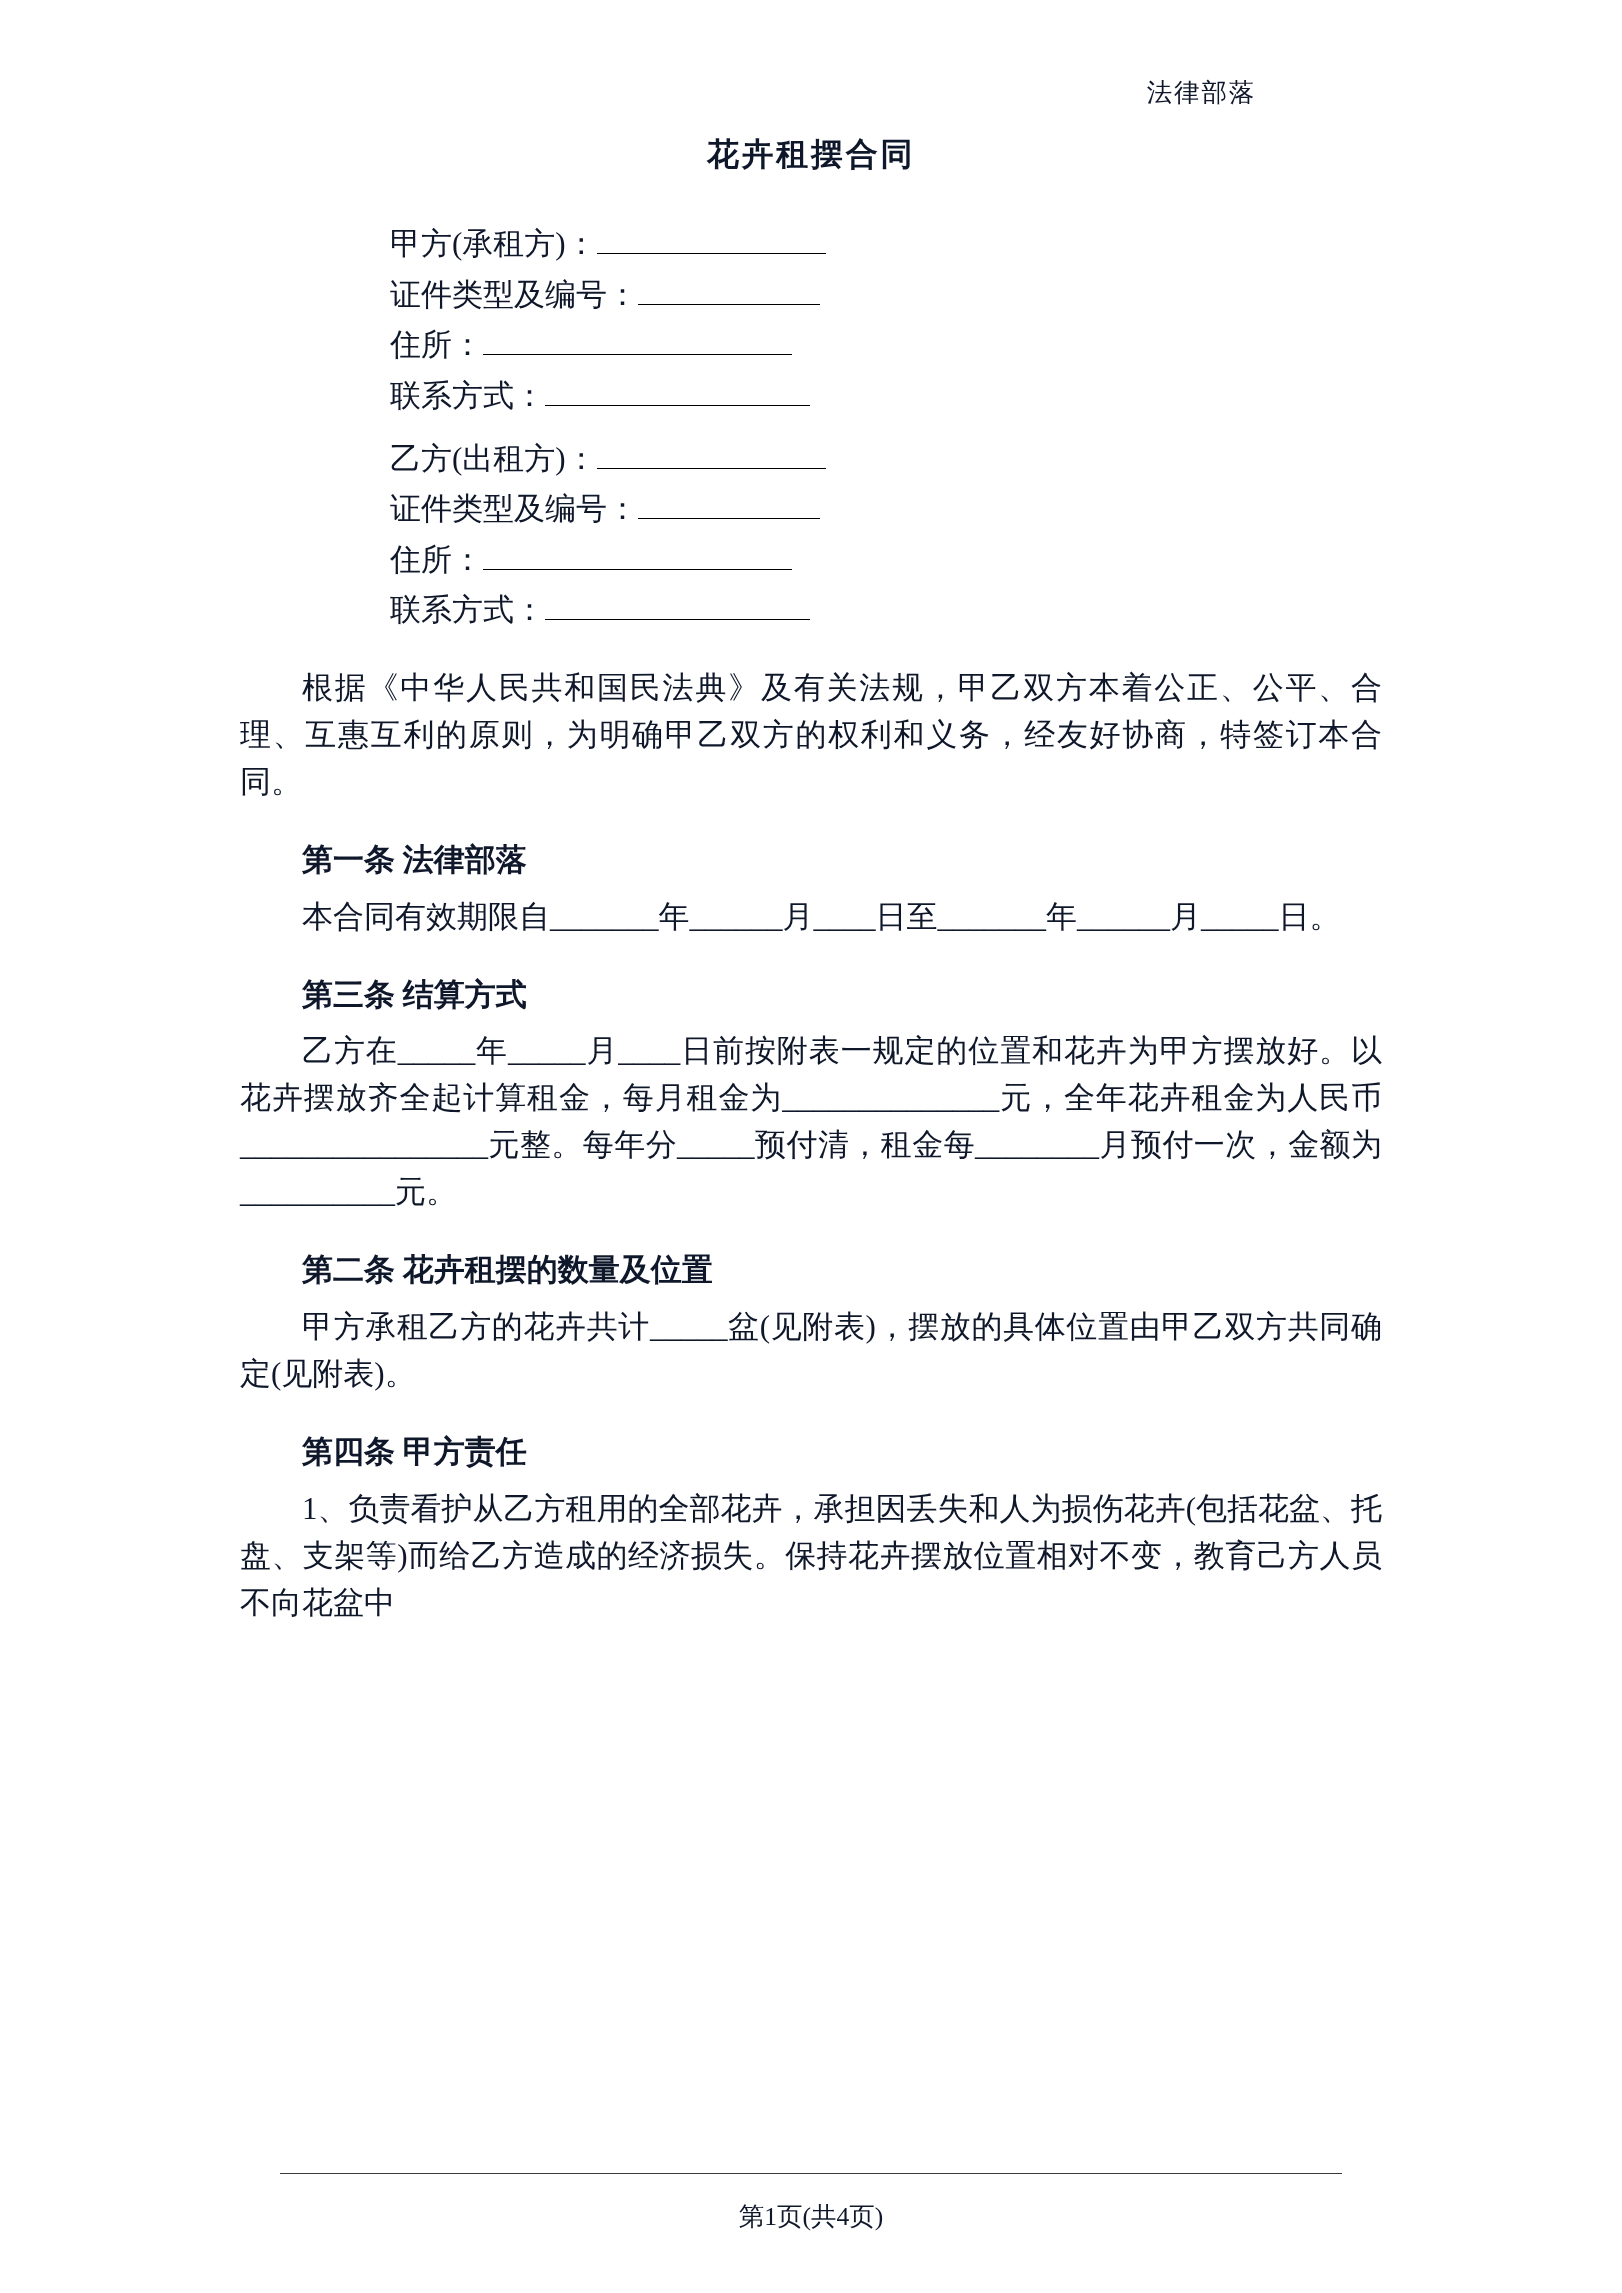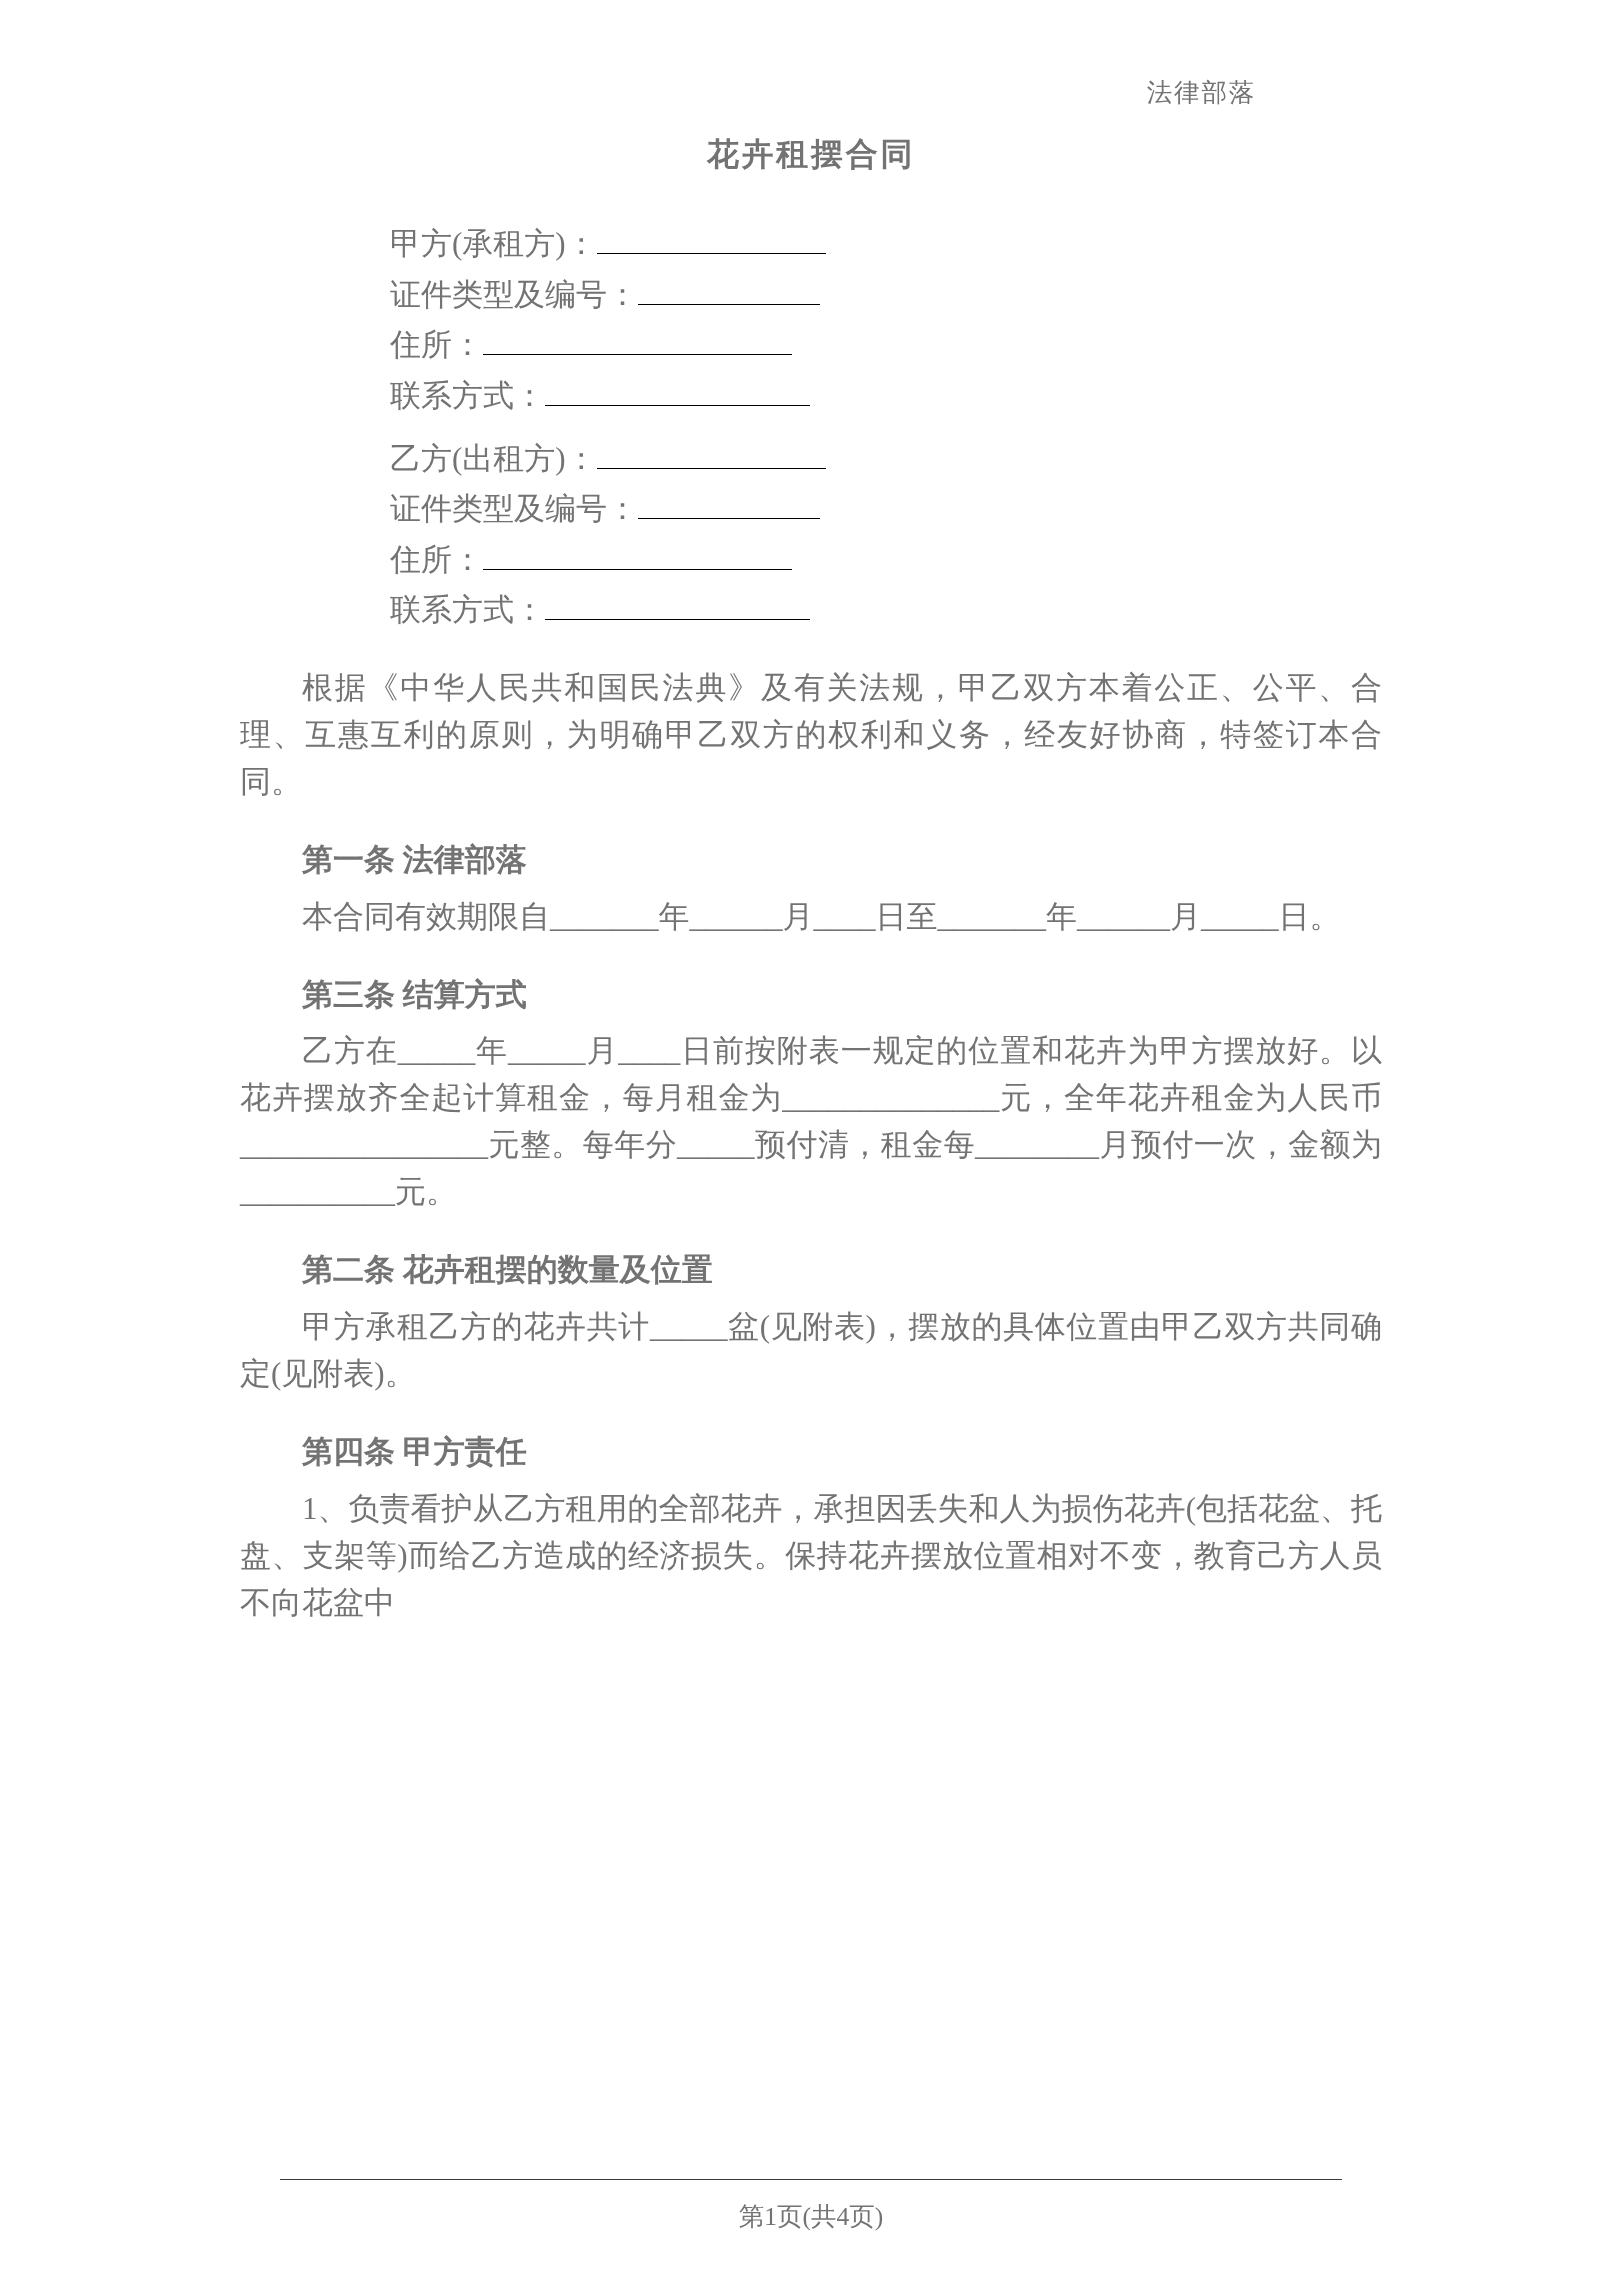--- a/index.html
+++ b/index.html
@@ -6,21 +6,21 @@
     margin: 0;
     padding: 0;
     background: #ffffff;
   }
   .page {
     position: relative;
     width: 1372px;
     height: 2294px;
     margin: 0 auto;
     background: #ffffff;
-    color: #737373;
+    color: #0f172a;
     font-family: "Liberation Serif", "DejaVu Serif", serif;
     font-size: 31px;
     overflow: hidden;
   }
   .watermark {
     position: absolute;
     top: 75px;
     right: 241px;
     font-size: 25.5px;
     letter-spacing: 1.8px;
@@ -80,21 +80,21 @@
     line-height: 47px;
     text-align: justify;
   }
   .footer {
     position: absolute;
     left: 155px;
     right: 155px;
     bottom: 60px;
     border-top: 1.8px solid #3a3a3a;
     text-align: center;
-    padding-top: 19px;
+    padding-top: 25px;
   }
   .page-info {
     font-size: 25.5px;
   }
 </style>
 </head>
 <body>
 
 <div class="page">
 

